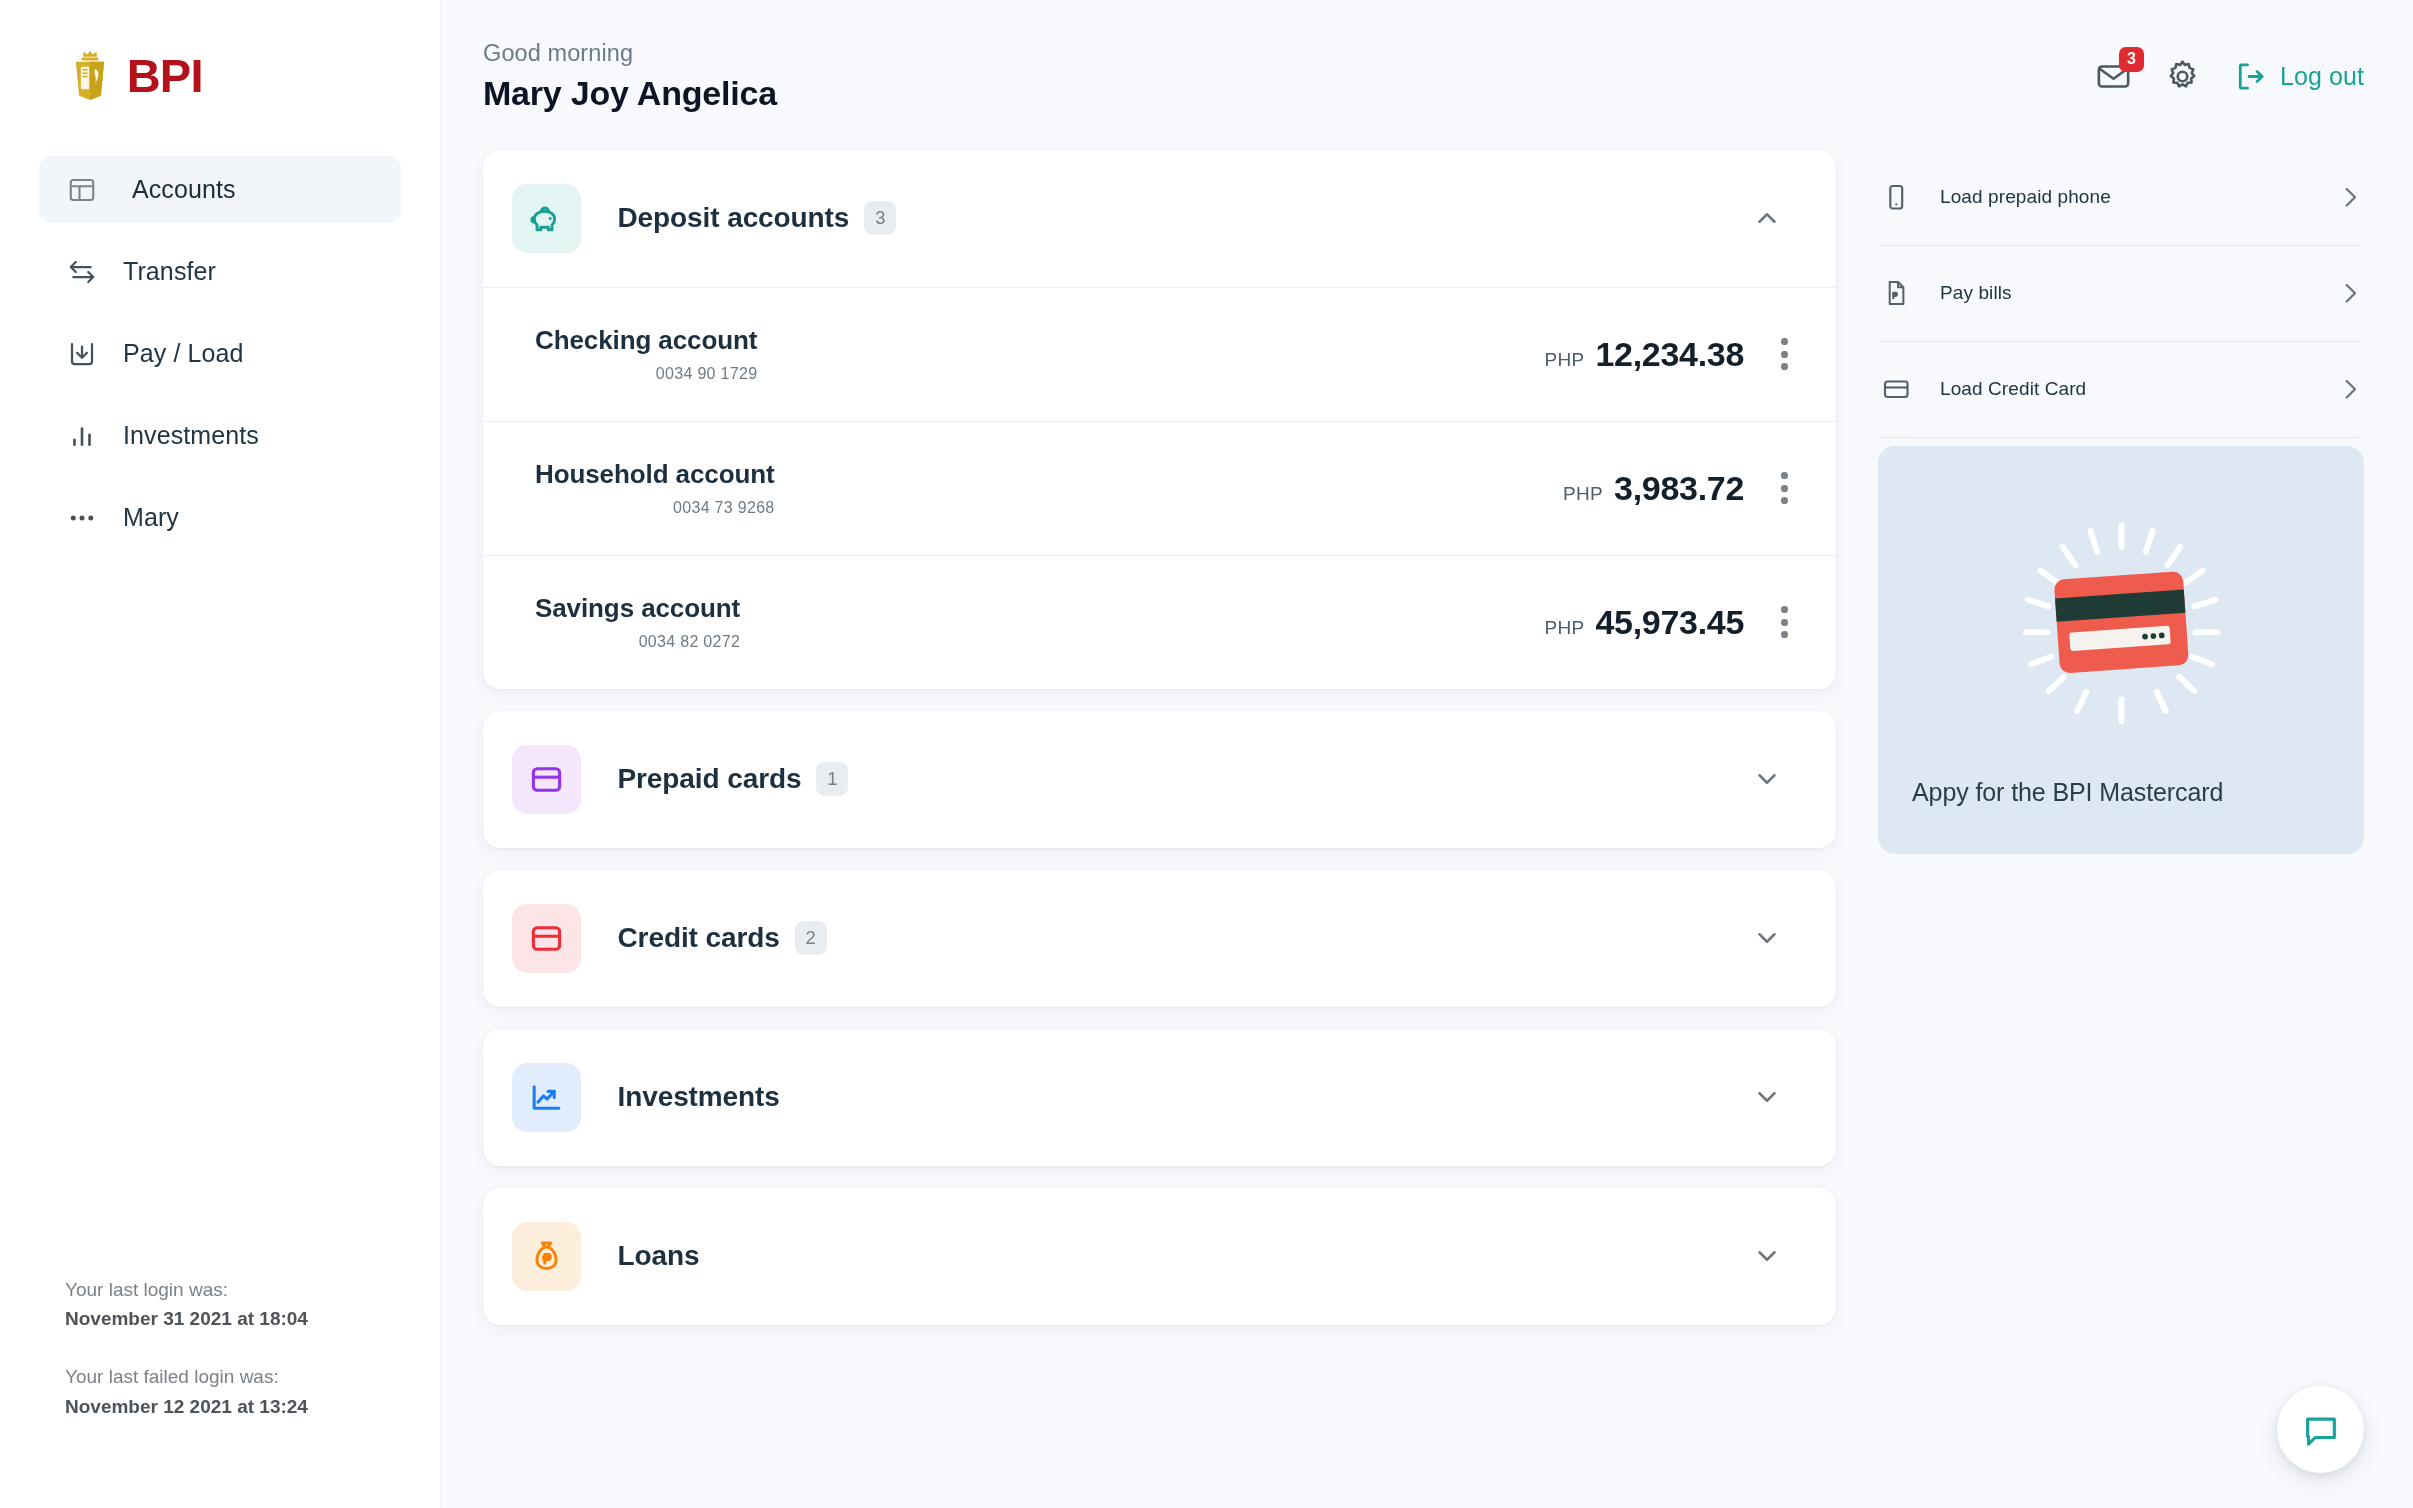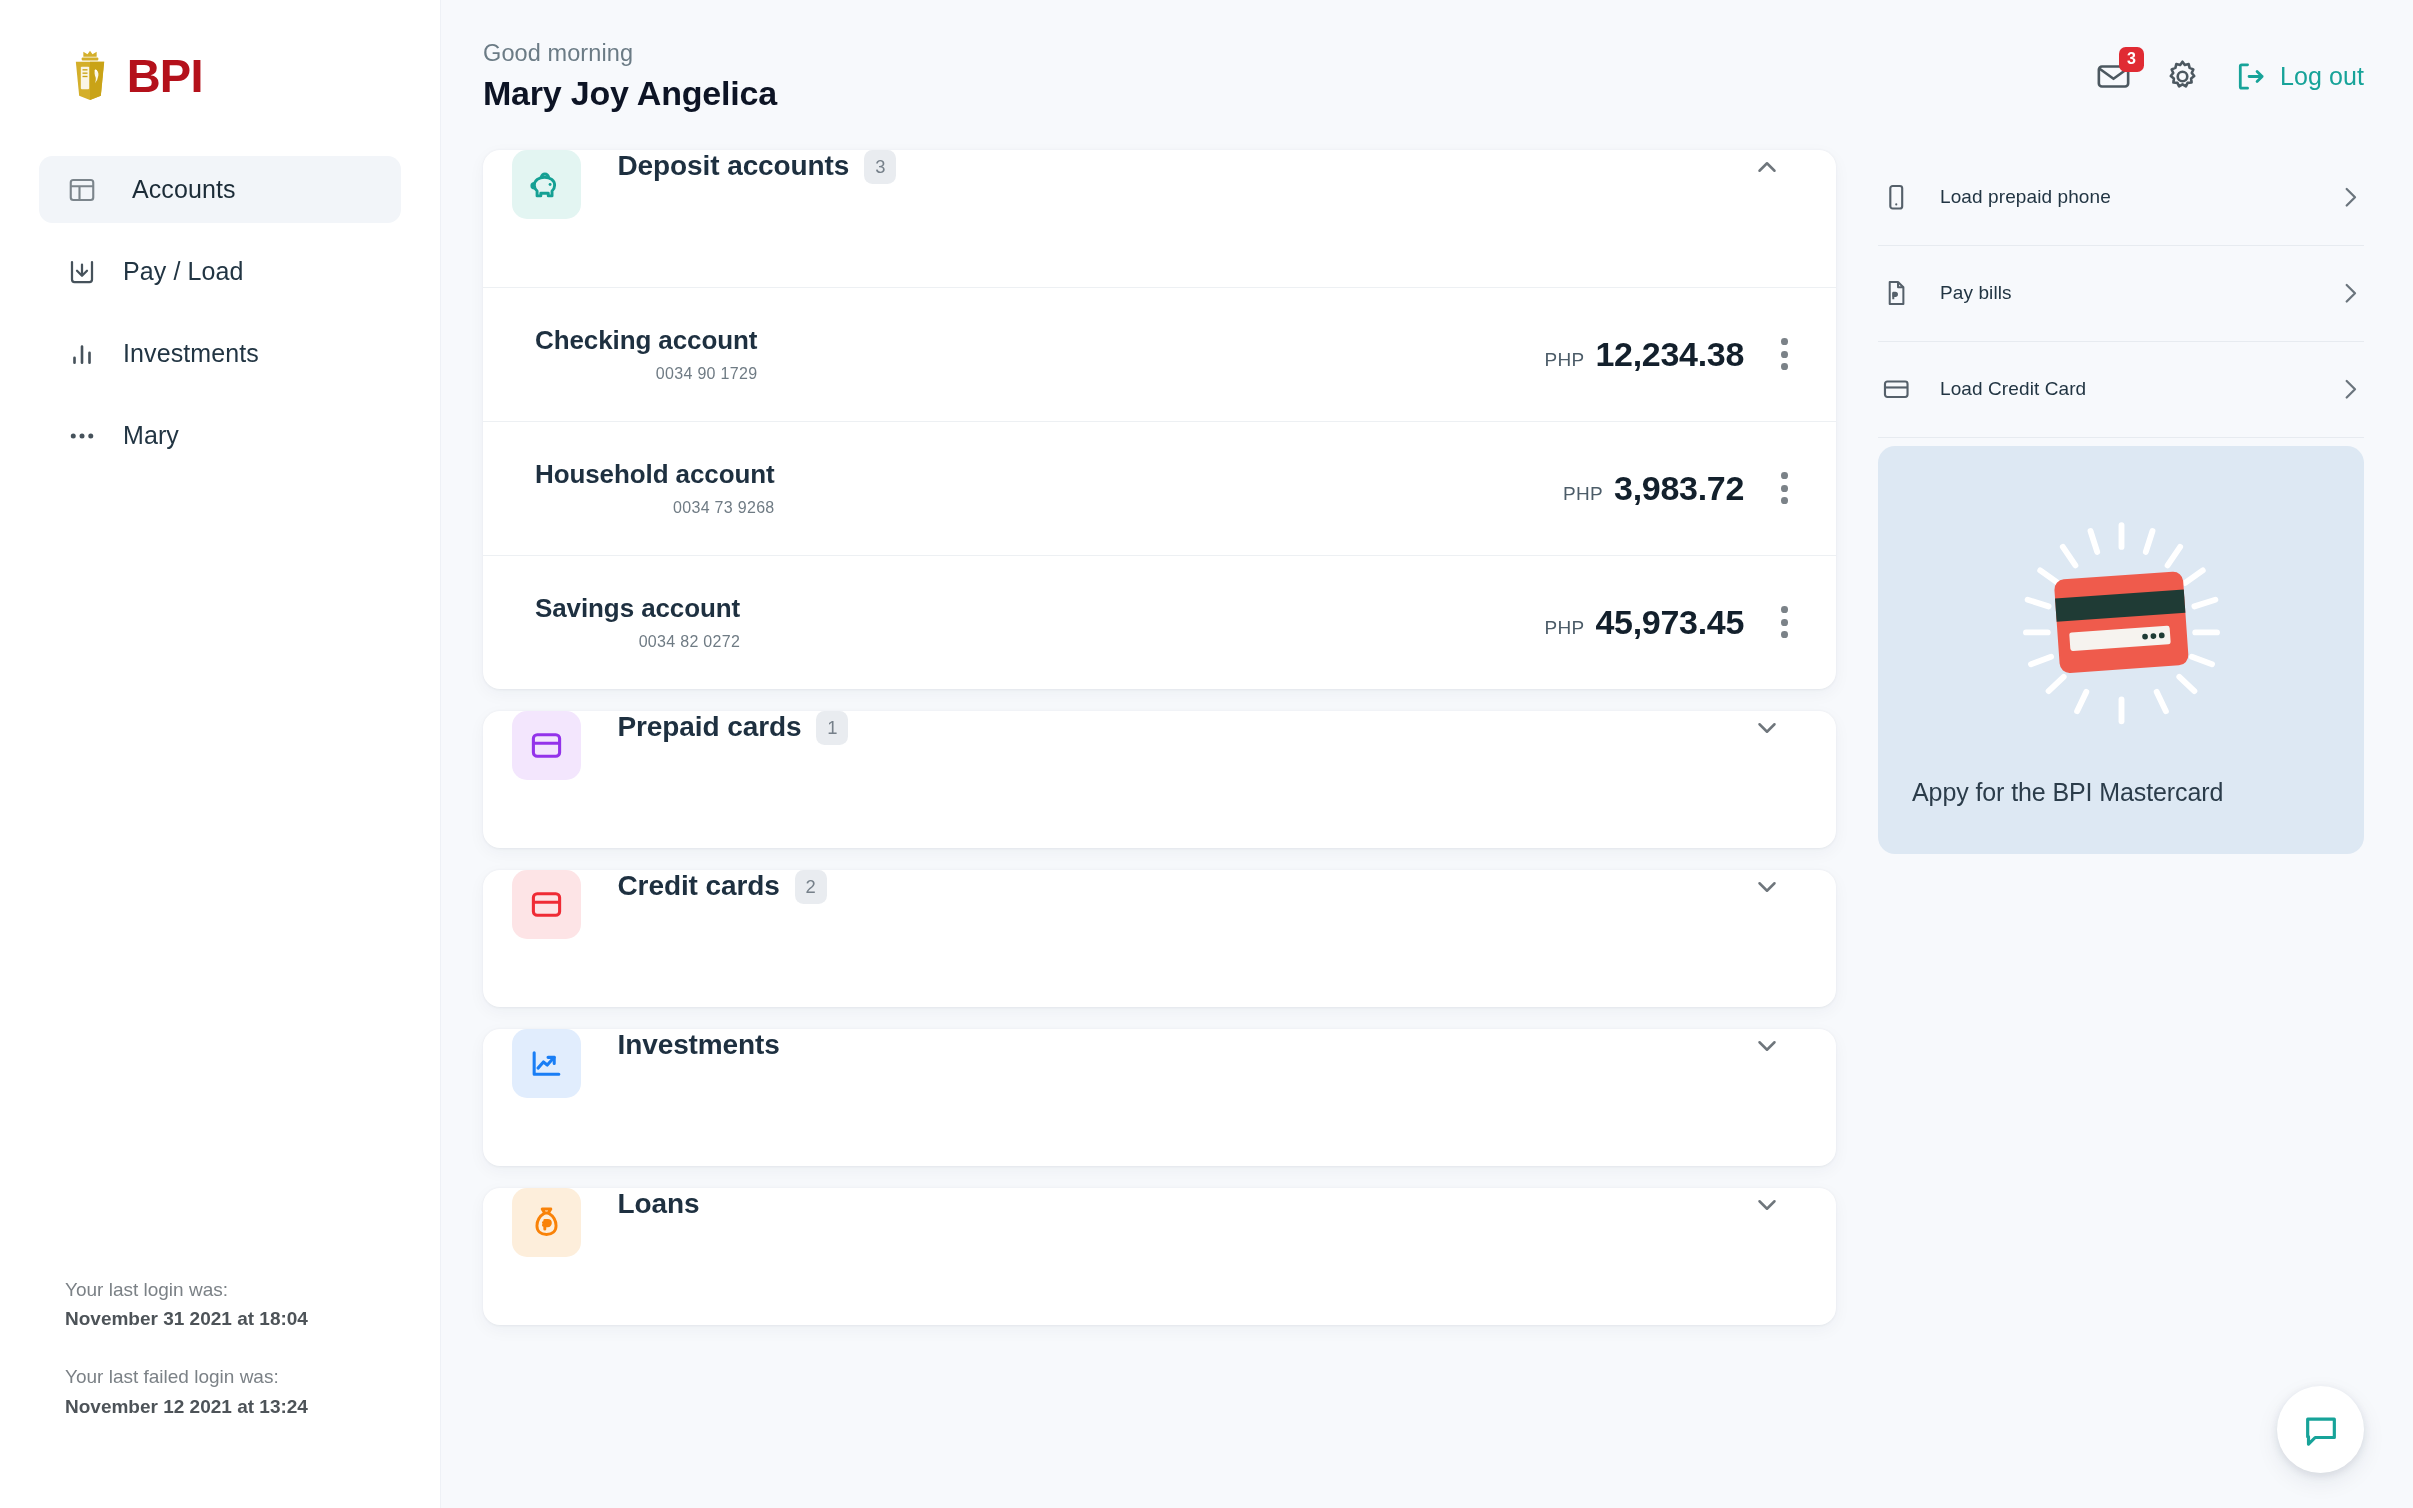--- a/index.html
+++ b/index.html
@@ -86,21 +86,21 @@
   
   .center { width: 1353px; flex: 0 0 1353px; }
   .card {
     background: #ffffff;
     border-radius: 17px;
     box-shadow: 0 0.8px 2.5px rgba(26,40,60,.06), 0 5px 17px rgba(26,40,60,.045);
     overflow: hidden;
     margin-bottom: 22px;
   }
   .card-head {
-    display: flex; align-items: flex-start;
+    display: flex; align-items: center;
     height: 137px; padding: 0 52px 0 28.5px;
     cursor: pointer;
   }
   .sec-icon {
     width: 69px; height: 69px; border-radius: 15px;
     display: flex; align-items: center; justify-content: center;
     flex: 0 0 69px;
   }
   .sec-title {
     font-size: 28px; font-weight: 700; color: #1e3040;
@@ -199,20 +199,29 @@
       <div class="nav-item active">
         <span class="nav-icon">
           <svg width="30" height="30" viewBox="0 0 24 24" fill="none" stroke="#7c858c" stroke-width="1.7">
             <rect x="3" y="4" width="18" height="16" rx="2"></rect>
               <path d="M3 9h18M10 9v11"></path>
           </svg>
         </span>
         <span class="nav-label">Accounts</span>
       </div>
 
+      <div class="nav-item">
+        <span class="nav-icon">
+          <svg width="30" height="30" viewBox="0 0 24 24" fill="none" stroke="#46525b" stroke-width="1.8" stroke-linecap="round" stroke-linejoin="round">
+            <path d="M3 8h16M7 4 3 8l4 4"></path>
+              <path d="M21 16H5m12-4 4 4-4 4"></path>
+          </svg>
+        </span>
+        <span class="nav-label">Transfer</span>
+      </div>
 
       <div class="nav-item">
         <span class="nav-icon">
           <svg width="30" height="30" viewBox="0 0 24 24" fill="none" stroke="#46525b" stroke-width="1.8" stroke-linecap="round" stroke-linejoin="round">
             <path d="M4 4v14a2 2 0 0 0 2 2h12a2 2 0 0 0 2-2V4"></path>
               <path d="M12 6v9m0 0-4-4m4 4 4-4"></path>
           </svg>
         </span>
         <span class="nav-label">Pay / Load</span>
       </div>

